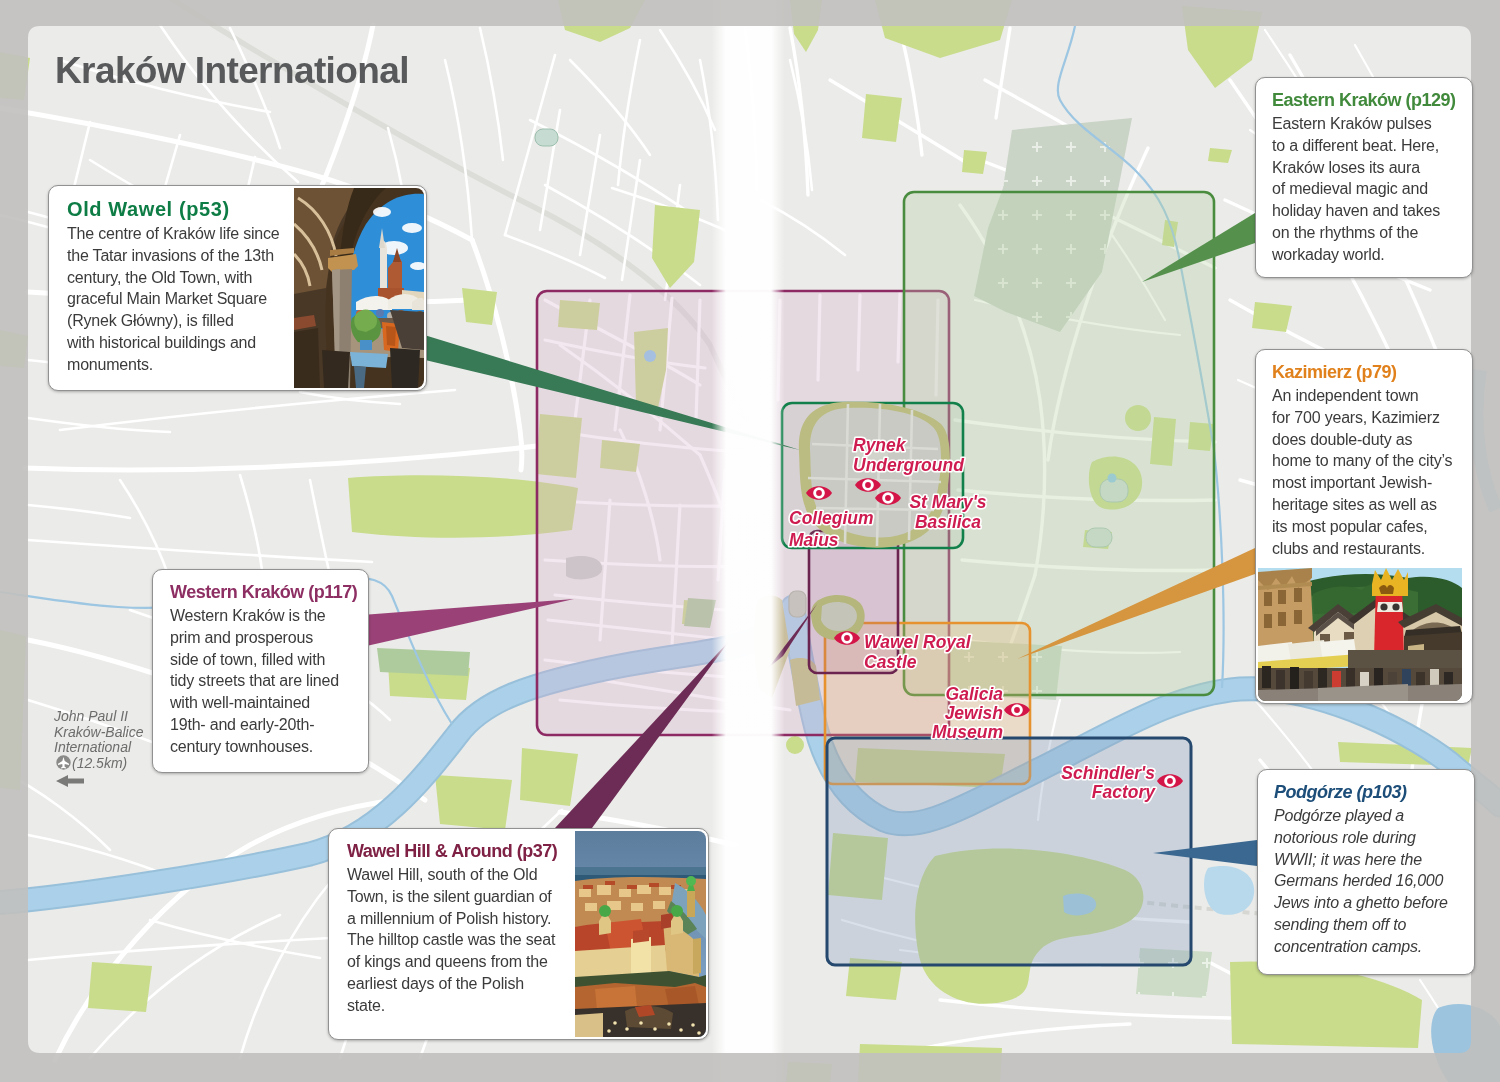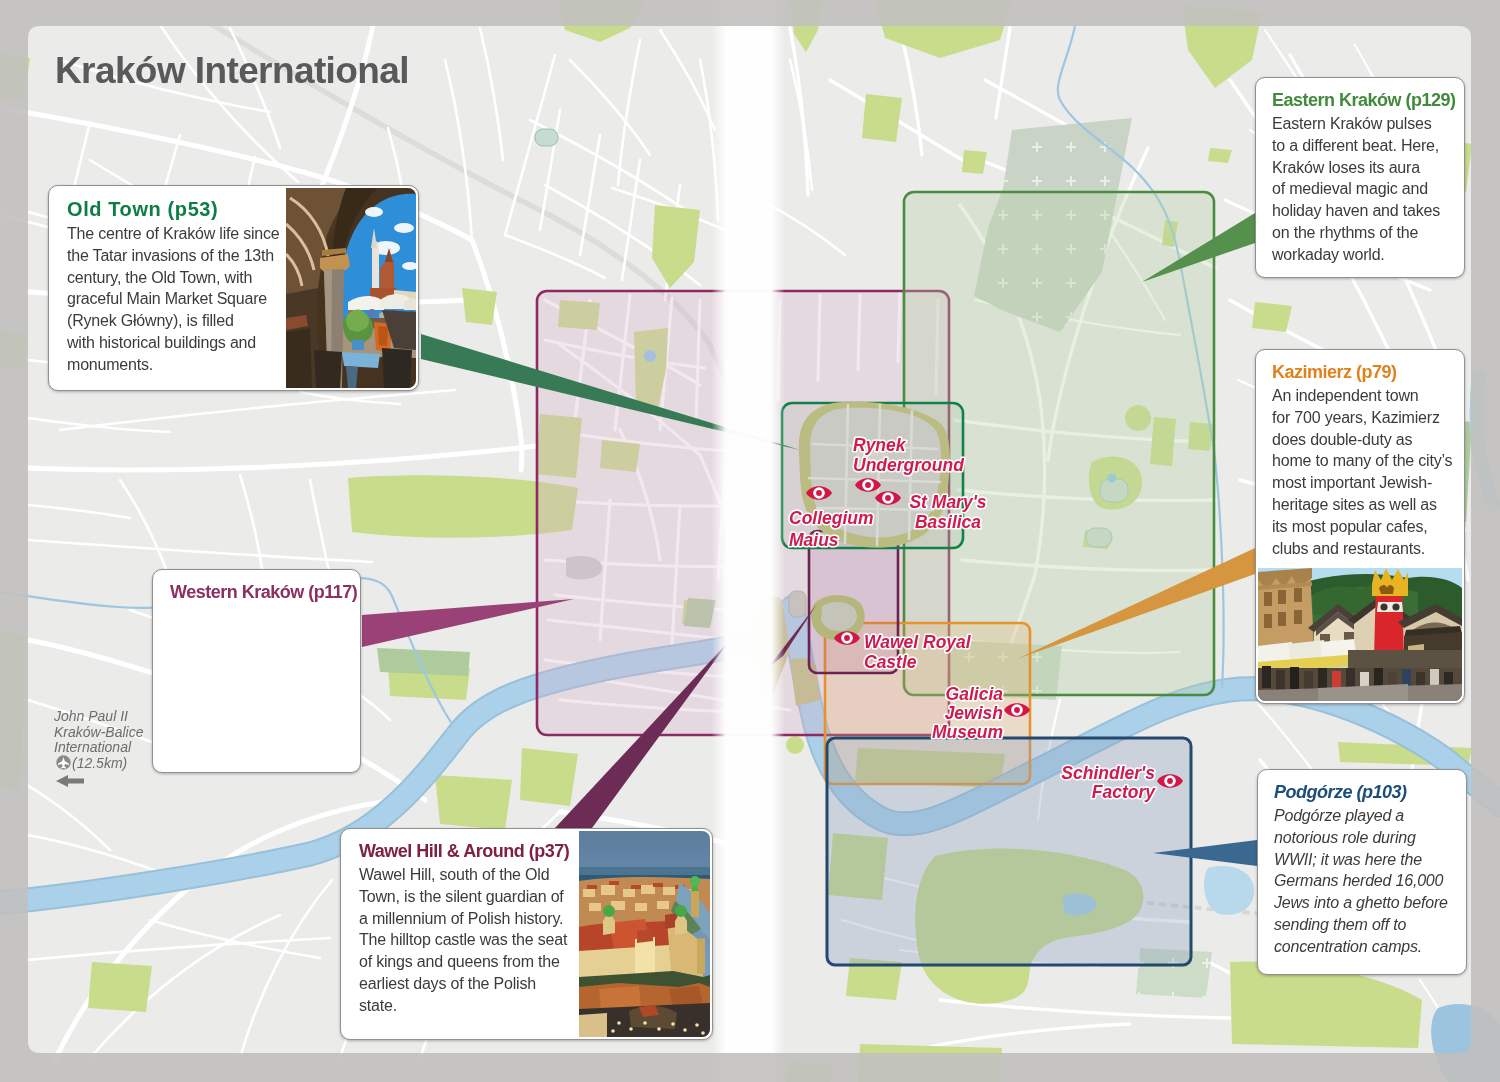--- a/index.html
+++ b/index.html
@@ -1,19 +1,19 @@
 <!DOCTYPE html>
 <html><head>
 <meta charset="utf-8">
 <style>
   html,body{margin:0;padding:0;}
   body{width:1500px;height:1082px;overflow:hidden;font-family:"Liberation Sans",sans-serif;}
   #page{position:relative;width:1500px;height:1082px;background:#ebebe9;overflow:hidden;}
   #mapsvg{position:absolute;left:0;top:0;}
-  .box{position:absolute;background:#fff;border:1.5px solid #919191;border-radius:10px;box-shadow:0 1px 3px rgba(0,0,0,0.28);}
+  .box{position:absolute;background:#fff;border:1.5px solid #919191;border-radius:10px;box-shadow:0 1px 3px rgba(0,0,0,0.28);padding-left:8px;}
   .bh{font-weight:bold;font-size:18px;letter-spacing:-0.5px;margin-bottom:2px;}
   .bt{font-size:16px;line-height:21.8px;color:#3b3b3b;letter-spacing:-0.2px;white-space:nowrap;}
   .phot{position:absolute;border-radius:0 8px 8px 0;overflow:hidden;}
 </style>
 </head>
 <body>
 <div id="page">
 
   <svg id="mapsvg" width="1500" height="1082" viewBox="0 0 1500 1082">
     <defs>
@@ -335,21 +335,21 @@
     <path d="M56,781 L68,775 L68,778.5 L84,778.5 L84,783.5 L68,783.5 L68,787 Z" fill="#7a7a78"></path>
 
     <path d="M0,0 H1500 V1082 H0 Z M40,26 Q28,26 28,38 V1041 Q28,1053 40,1053 H1459 Q1471,1053 1471,1041 V38 Q1471,26 1459,26 Z" fill="rgba(193,192,190,0.90)" fill-rule="evenodd"></path>
   </svg>
 
   <div style="position:absolute;left:55px;top:50px;font-size:37px;font-weight:bold;color:#58595b;letter-spacing:-0.6px;">Kraków International</div>
 
   <div class="box" style="left:48px;top:185px;width:369px;height:204px;">
     <div style="position:absolute;left:18px;top:12px;">
 
-      <div class="bh" style="color:#0e7c45;font-size:20px;letter-spacing:0.6px;">Old Town (p53)</div>
+      <div class="bh" style="color:#0e7c45;font-size:20px;letter-spacing:0.6px;">Old Wawel (p53)</div>
 
       <div class="bt">The centre of Kraków life since<br>the Tatar invasions of the 13th<br>century, the Old Town, with<br>graceful Main Market Square<br>(Rynek Główny), is filled<br>with historical buildings and<br>monuments.</div>
     </div>
 
     <div class="phot" style="right:2px;top:2px;width:130px;height:200px;">
       <svg width="130" height="200" viewBox="0 0 130 200">
         <rect width="130" height="200" fill="#45331f"></rect>
         <path d="M52,150 C48,112 54,66 72,36 C88,12 110,4 130,6 L130,150 Z" fill="#2e8ed8"></path>
         <g fill="#ffffff" opacity="0.92">
           <ellipse cx="100" cy="60" rx="14" ry="7"></ellipse>
@@ -486,24 +486,25 @@
         <path d="M60,120 L150,116 L150,133 L60,133 Z" fill="#9a938a"></path>
       </svg>
     </div>
   </div>
 
   <div class="box" style="left:152px;top:569px;width:207px;height:202px;">
     <div style="position:absolute;left:17px;top:12px;">
 
       <div class="bh" style="color:#8e2f63;">Western Kraków (p117)</div>
 
+      <div class="bt">Western Kraków is the<br>prim and prosperous<br>side of town, filled with<br>tidy streets that are lined<br>with well-maintained<br>19th- and early-20th-<br>century townhouses.</div>
     </div>
   </div>
 
-  <div class="box" style="left:340px;top:828px;width:371px;height:210px;">
+  <div class="box" style="left:328px;top:828px;width:371px;height:210px;">
     <div style="position:absolute;left:18px;top:12px;">
 
       <div class="bh" style="color:#7e2144;">Wawel Hill &amp; Around (p37)</div>
 
       <div class="bt">Wawel Hill, south of the Old<br>Town, is the silent guardian of<br>a millennium of Polish history.<br>The hilltop castle was the seat<br>of kings and queens from the<br>earliest days of the Polish<br>state.</div>
     </div>
 
     <div class="phot" style="right:2px;top:2px;width:131px;height:206px;">
       <svg width="131" height="206" viewBox="0 0 131 206">
         <defs>

